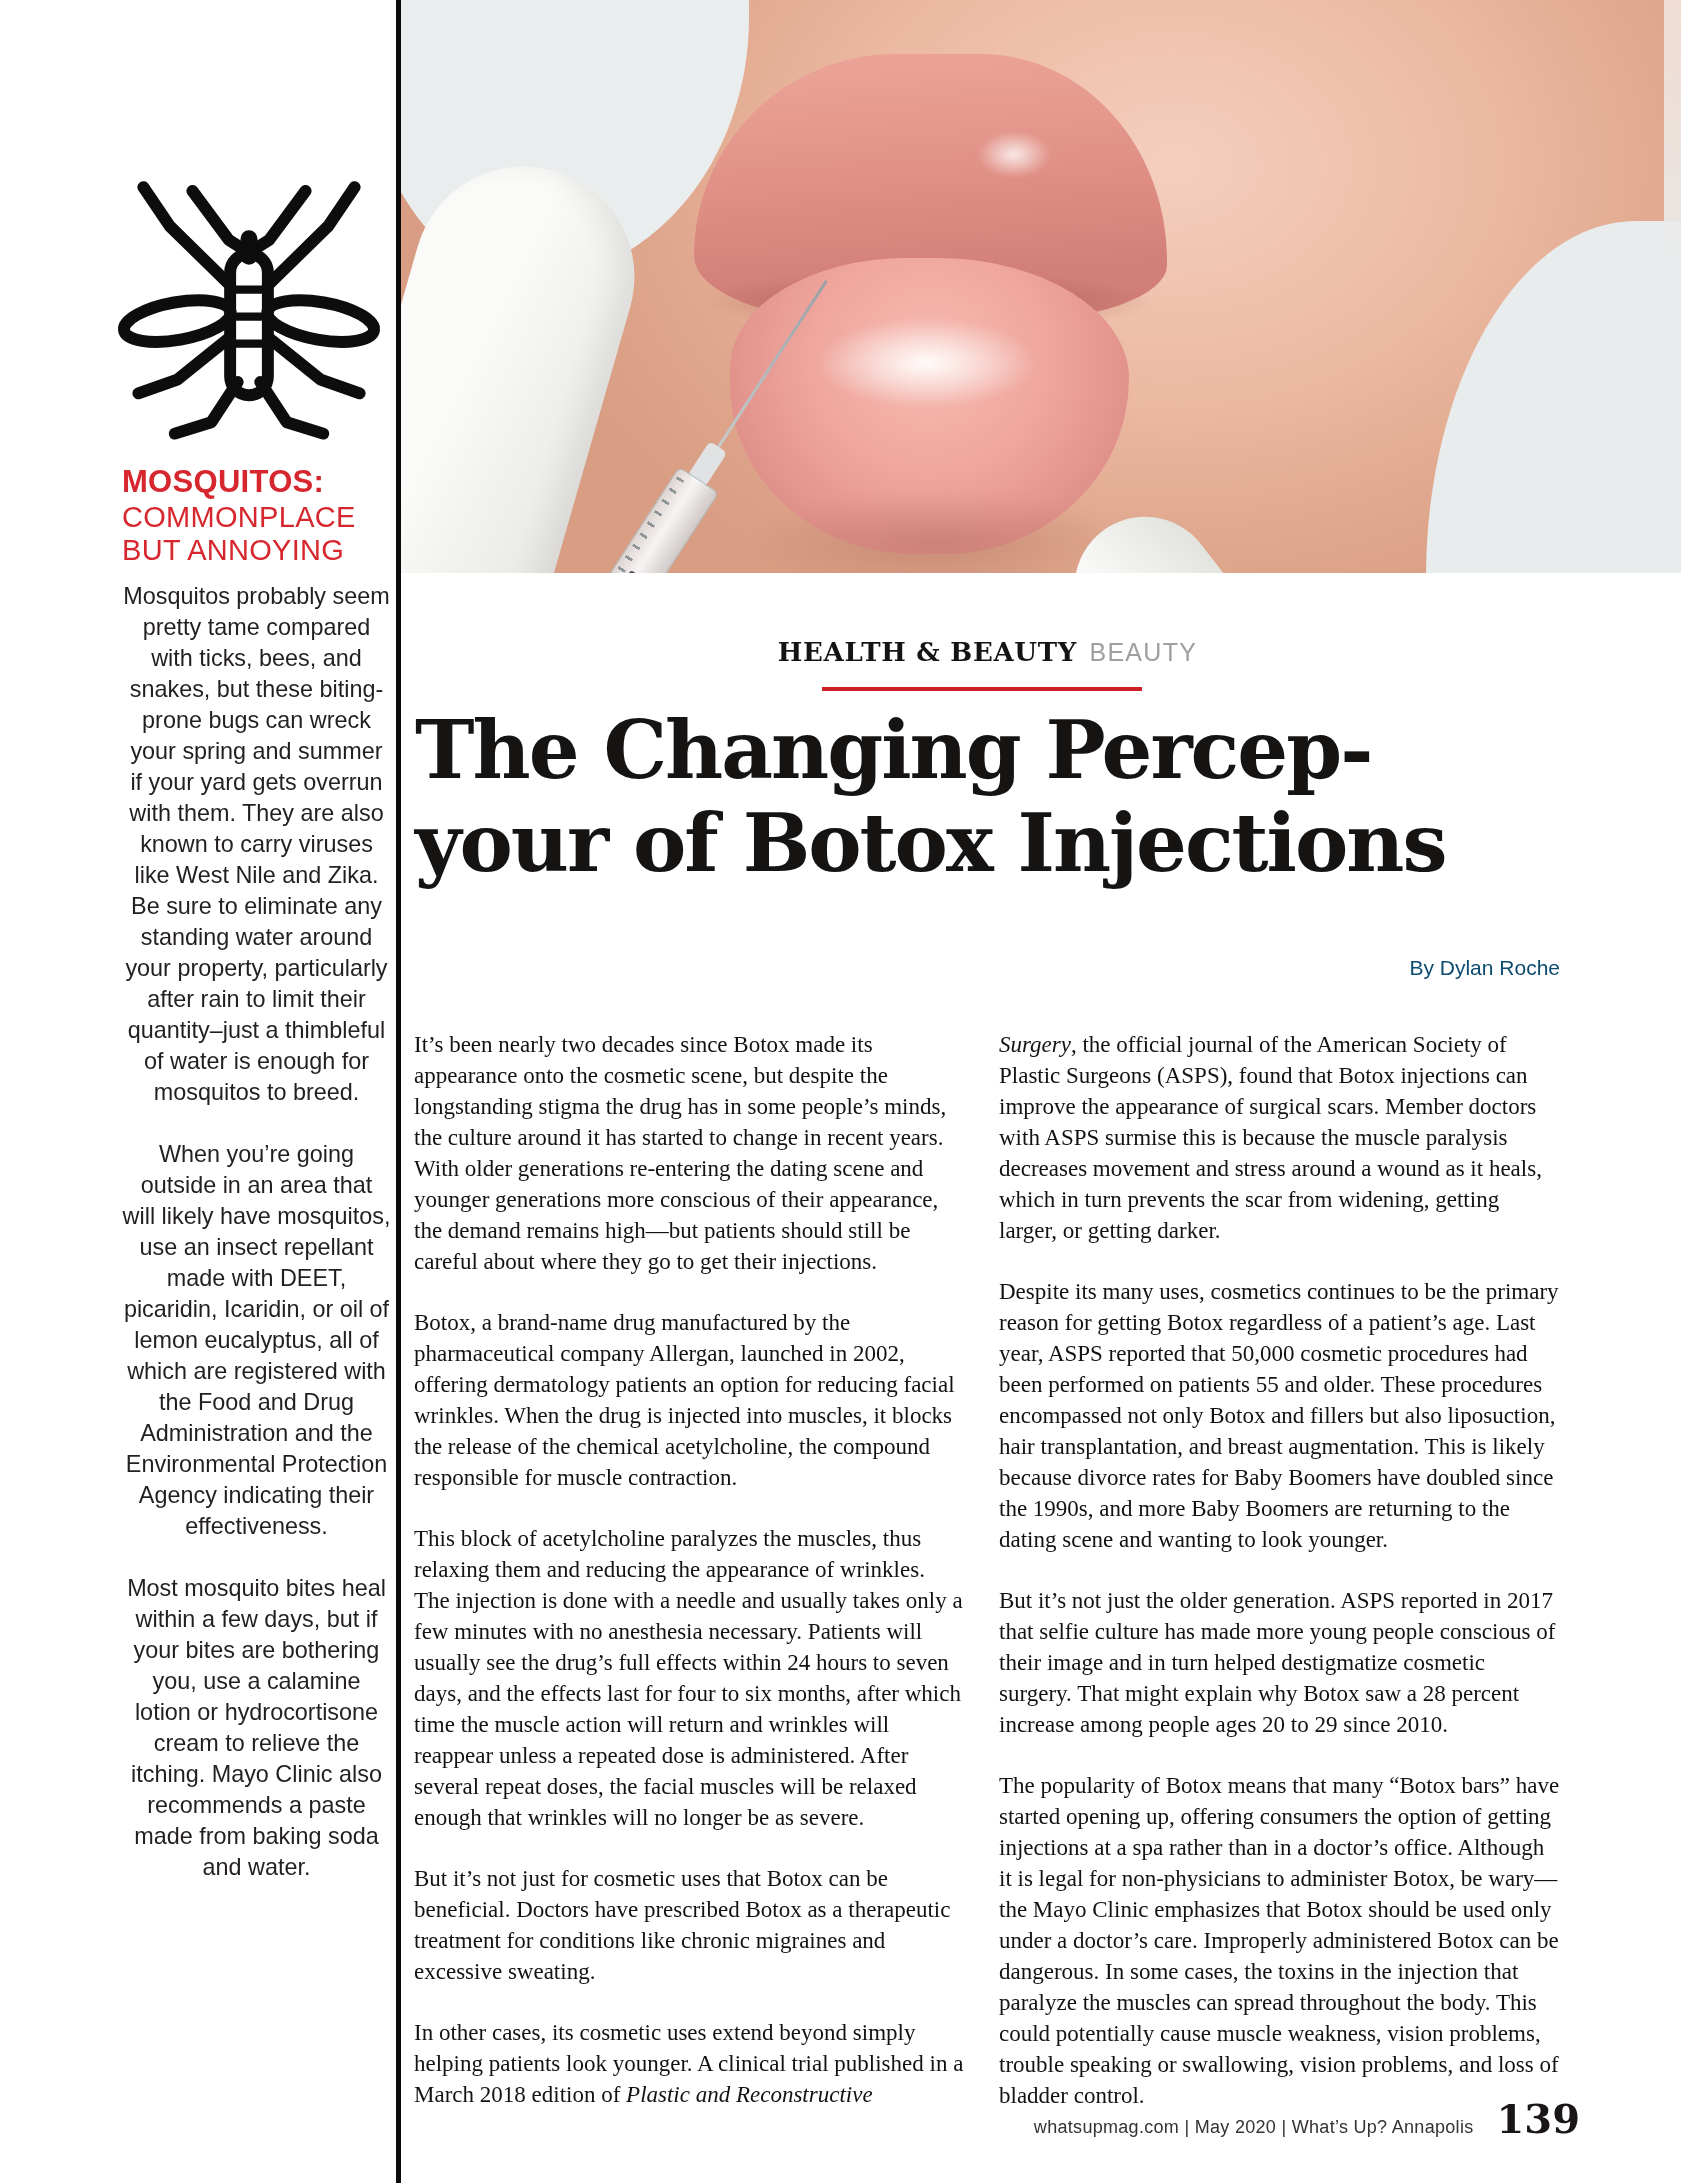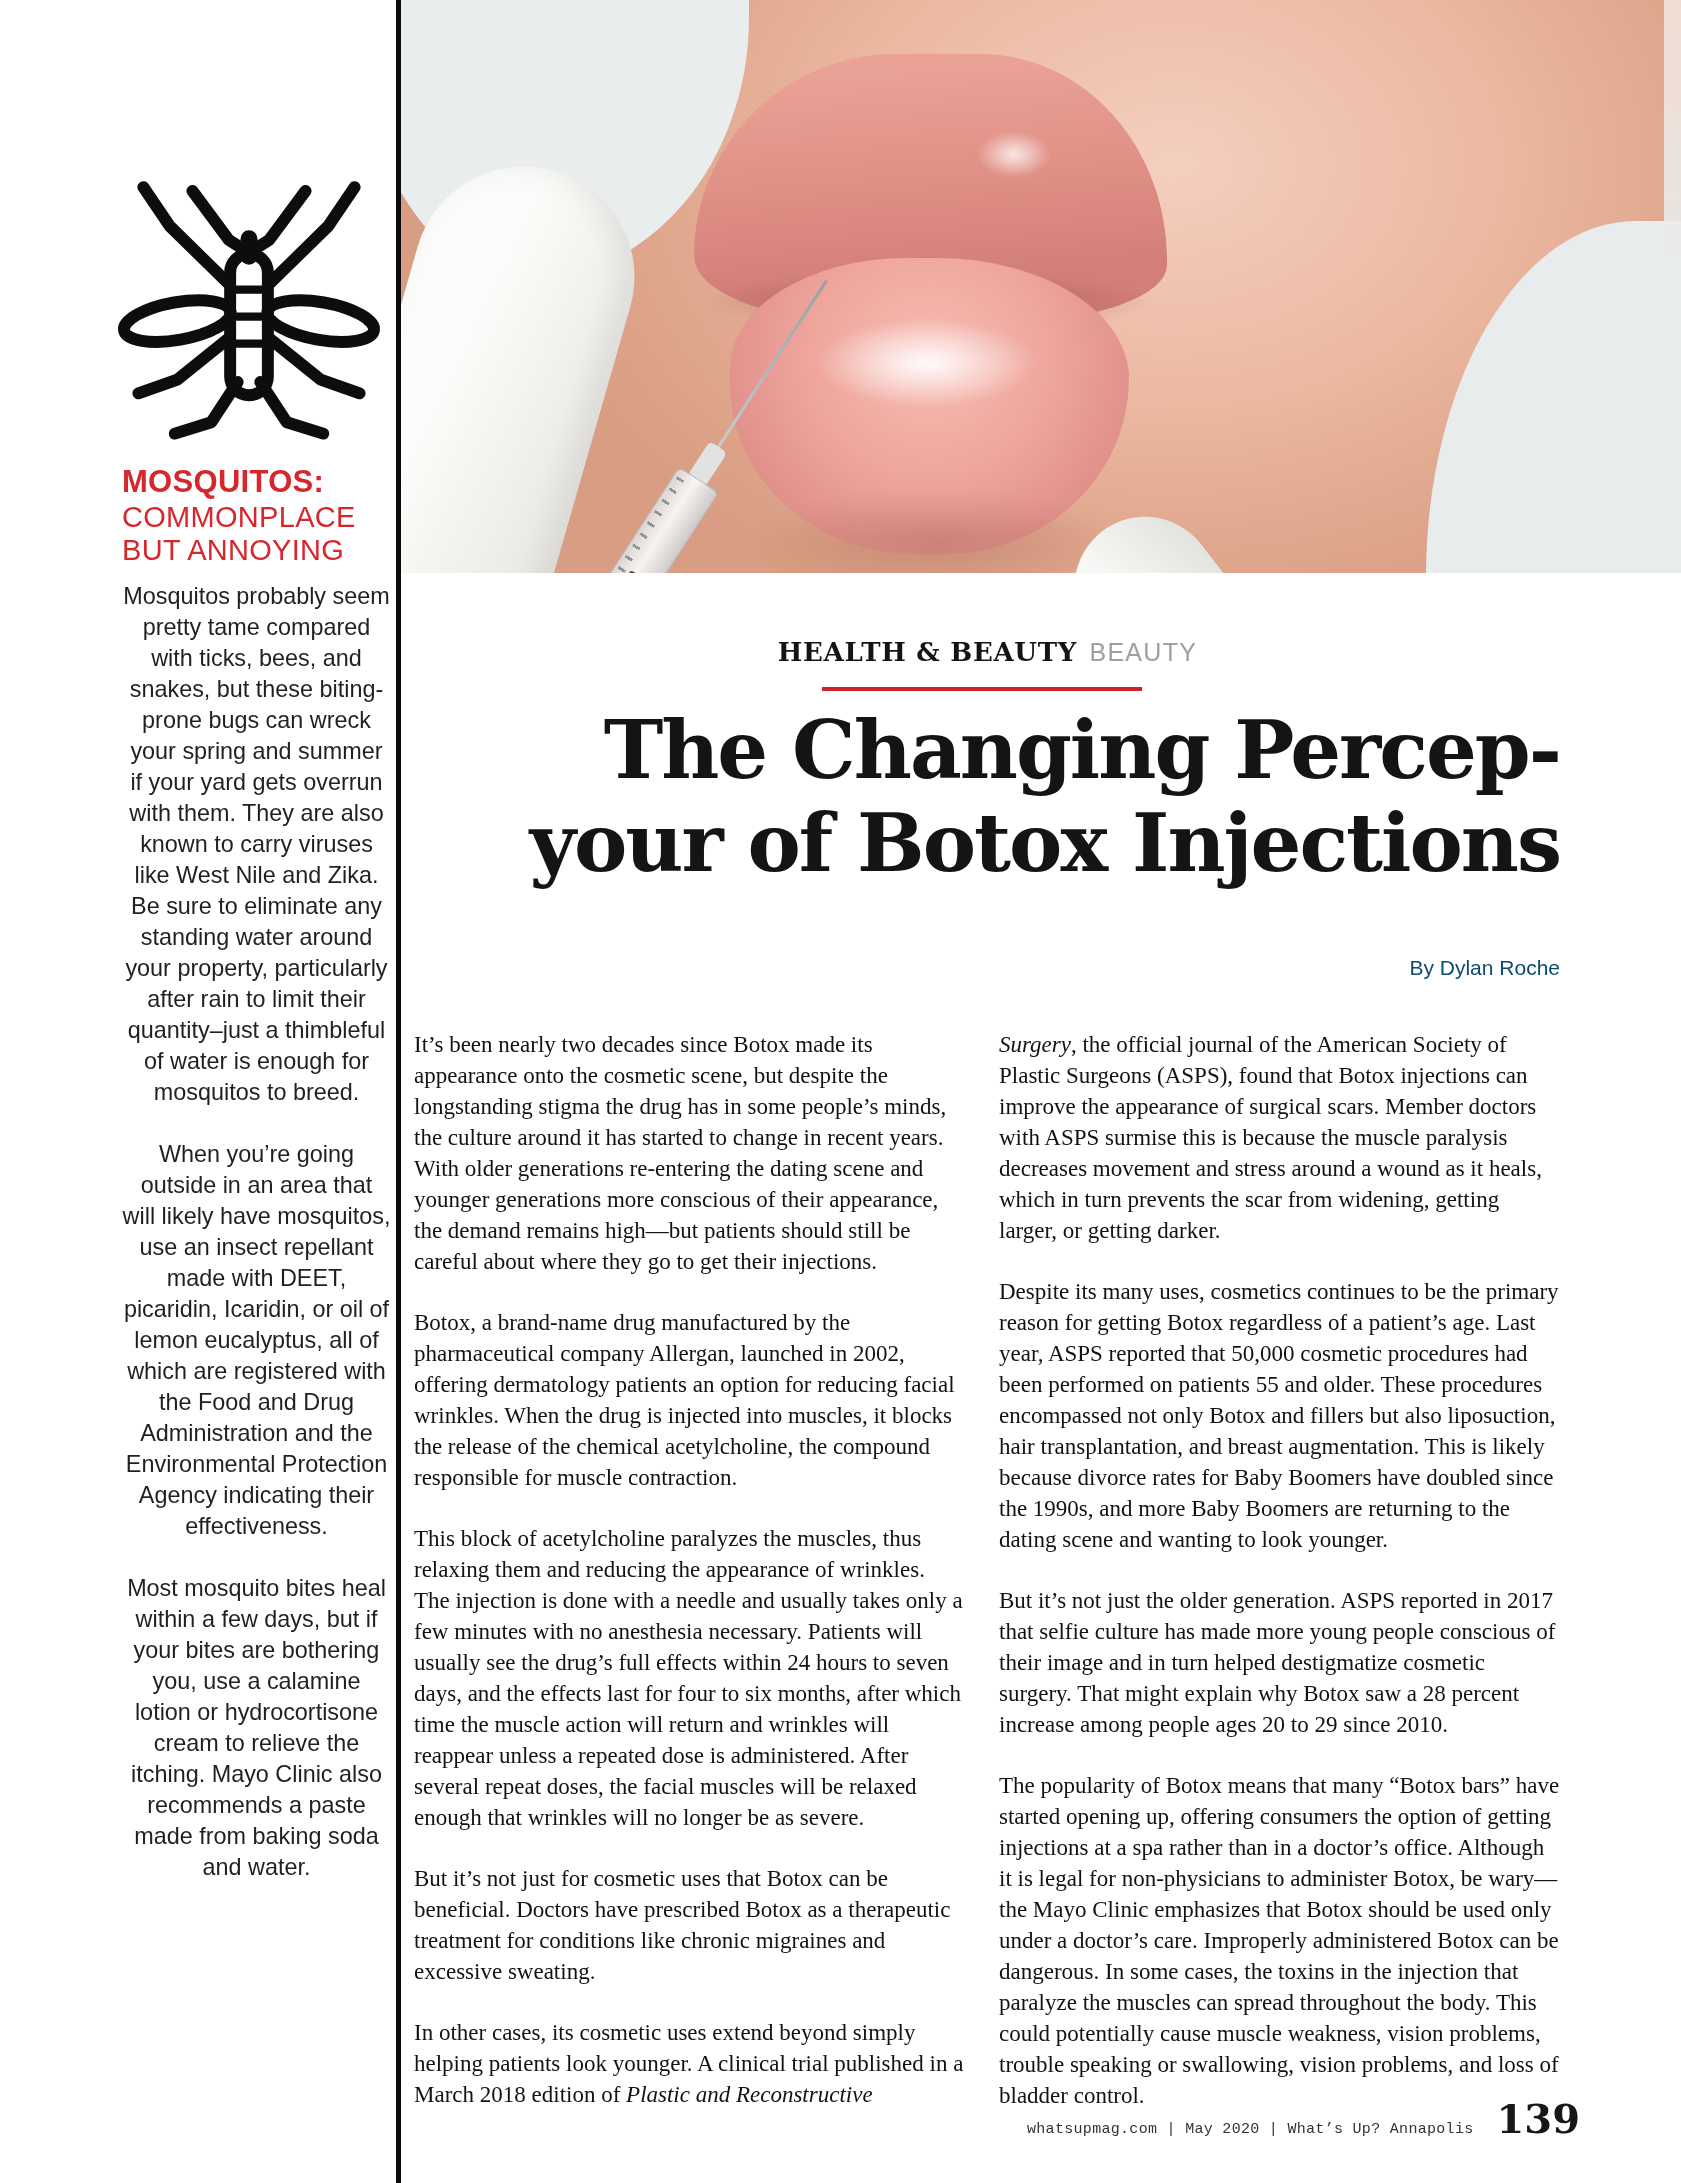--- a/index.html
+++ b/index.html
@@ -80,39 +80,39 @@
         background:repeating-linear-gradient(to bottom,#8d9497 0 2.7px,transparent 2.7px 13.4px);}
 
   
   .kicker{position:absolute;left:415px;top:637px;width:1145px;text-align:center;}
   .kicker .section{font-family:"DejaVu Serif",serif;font-weight:bold;font-size:26px;
         color:#161314;letter-spacing:0.7px;}
   .kicker .subsection{font-family:"Liberation Sans",sans-serif;font-size:25px;
         color:#9d9fa0;letter-spacing:1.3px;margin-left:9.4px;}
   .kicker-rule{position:absolute;left:822px;top:687px;width:320px;height:4px;background:#ce2127;}
 
-  .headline{position:absolute;left:415px;top:704px;width:1145px;text-align:right;
+  .headline{position:absolute;left:415px;top:704px;width:1145px;text-align:left;
         font-family:"DejaVu Serif",serif;font-weight:bold;color:#161313;
         font-size:80px;line-height:93px;letter-spacing:-2px;}
   .byline{position:absolute;left:415px;top:956px;width:1145px;text-align:right;
         font-size:21px;font-weight:normal;color:#0c4a6e;}
 
   
   .col{position:absolute;top:1029px;font-family:"Liberation Serif",serif;
        font-size:23px;line-height:31px;color:#141112;}
   .col p{margin:0;}
   .col p + p{margin-top:30px;}
   .col-left{left:414px;width:550px;}
   .col-right{left:999px;width:562px;}
   .ital{font-style:italic;}
 
   
   .footer{position:absolute;left:790px;top:2099px;width:790px;
         display:flex;justify-content:flex-end;align-items:baseline;}
-  .footer-meta{font-family:Liberation Mono, monospace;font-size:15px;color:#363132;
+  .footer-meta{font-family:Liberation Sans, sans-serif;font-size:18px;color:#363132;
         letter-spacing:0.3px;}
   .page-number{font-family:"DejaVu Serif",serif;font-weight:bold;font-size:40px;
         color:#1a1516;margin-left:23px;line-height:1;}
 </style>
 </head>
 <body>
 
 <div class="page">
 
   <div class="sidebar">

